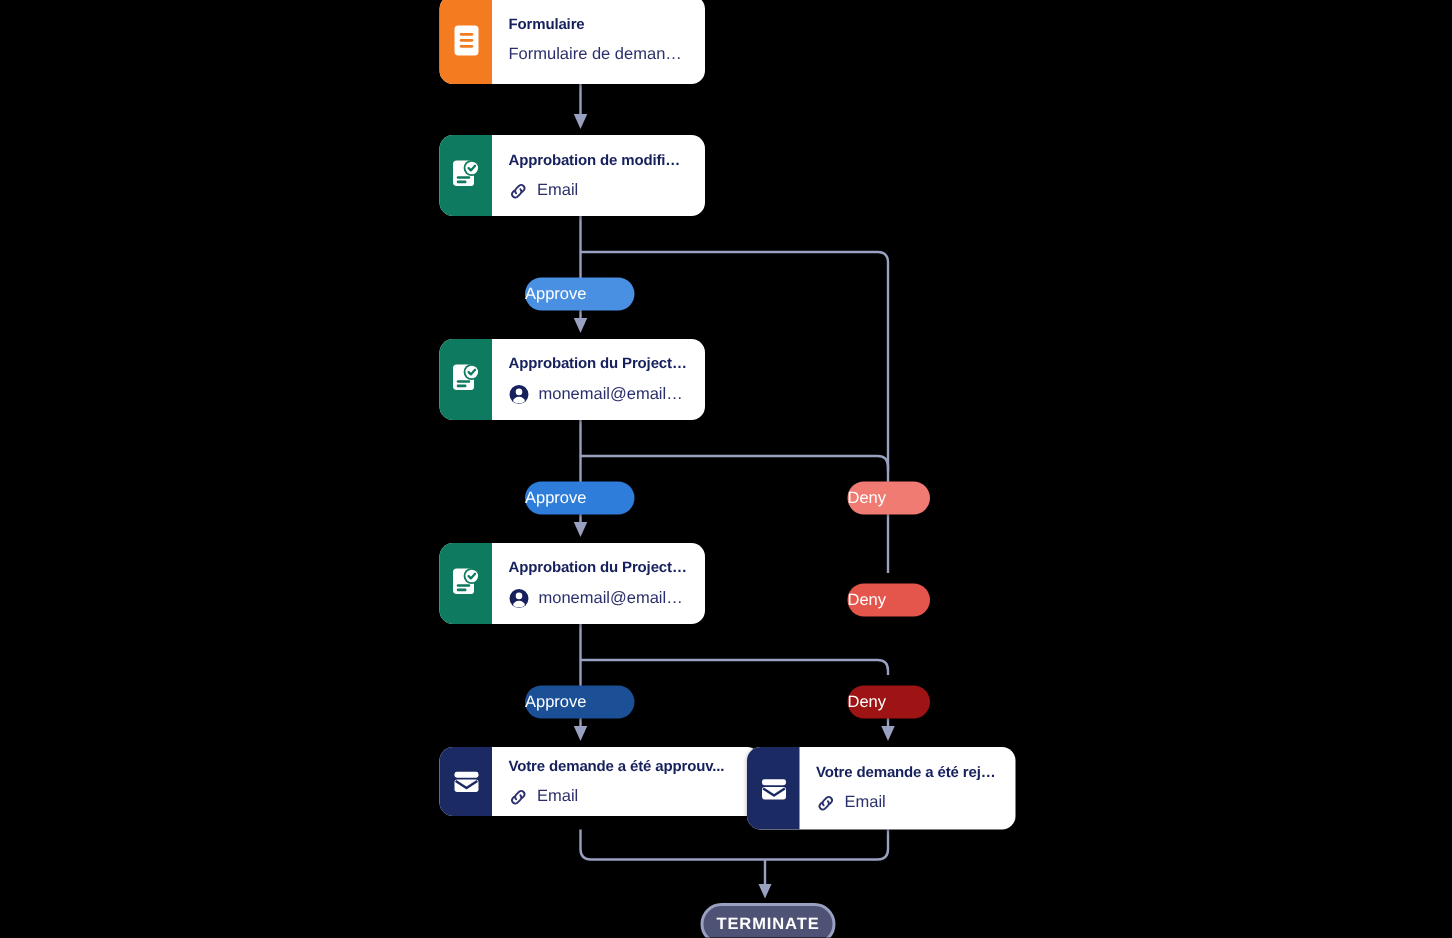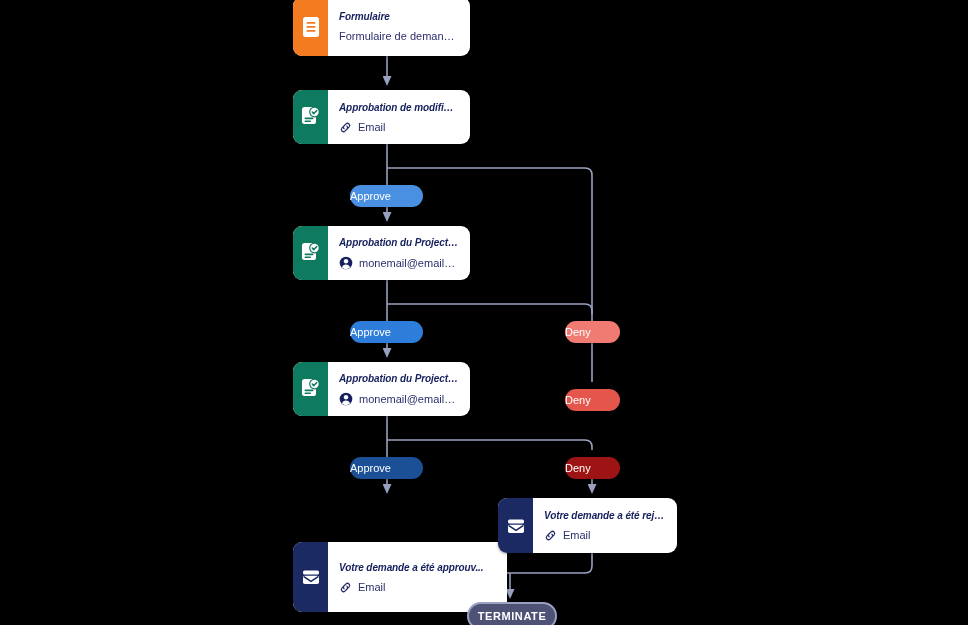--- a/index.html
+++ b/index.html
@@ -22,21 +22,20 @@
     width:35px;flex:0 0 35px;display:flex;align-items:center;justify-content:center;
   }
   .node .body{
     flex:1 1 auto;display:flex;flex-direction:column;justify-content:center;
     padding:0 12px 0 11px;min-width:0;
   }
   .node .title{
     font-size:10px;font-weight:bold;color:#16205c;line-height:13px;
     white-space:nowrap;overflow:hidden;text-overflow:ellipsis;
     letter-spacing:-0.1px;
-    font-style:italic;
   }
   .node .sub{
     display:flex;align-items:center;gap:6px;margin-top:7px;
     font-size:11px;color:#2b2f6b;line-height:13px;
     white-space:nowrap;overflow:hidden;
   }
   .node .sub .glyph{flex:0 0 auto;display:flex;align-items:center;}
   .node .sub .txt{white-space:nowrap;overflow:hidden;text-overflow:ellipsis;}
 
   .icon-orange{background:#f47b20;}
@@ -185,21 +184,21 @@
             <circle cx="8" cy="8" r="7.2" fill="#16205c"></circle>
             <circle cx="8" cy="6" r="2.5" fill="#ffffff"></circle>
             <path d="M3.4 13.2a4.8 4.8 0 0 1 9.2 0 A7.2 7.2 0 0 1 3.4 13.2 Z" fill="#ffffff"></path>
           </svg>
         </span>
         <span class="txt">monemail@email.com</span>
       </div>
     </div>
   </div>
 
-  <div class="node" style="left:293px;top:498px;width:214px;height:70px;margin-top:44px;">
+  <div class="node" style="left:293px;top:498px;width:214px;height:46px;">
     <div class="iconbox icon-navy">
       <svg width="22" height="22" viewBox="0 0 22 22">
         <rect x="3" y="4.5" width="16" height="4" rx="1.6" fill="#ffffff"></rect>
         <path d="M3 11.5 A1.8 1.8 0 0 1 4.8 9.7 H17.2 A1.8 1.8 0 0 1 19 11.5 V16.2 A1.8 1.8 0 0 1 17.2 18 H4.8 A1.8 1.8 0 0 1 3 16.2 Z" fill="#ffffff"></path>
         <path d="M3.8 10.6 L11 15.4 L18.2 10.6" stroke="#1b2a63" stroke-width="1.6" fill="none" stroke-linejoin="round"></path>
       </svg>
     </div>
     <div class="body">
       <div class="title">Votre demande a été approuv...</div>
       <div class="sub">

